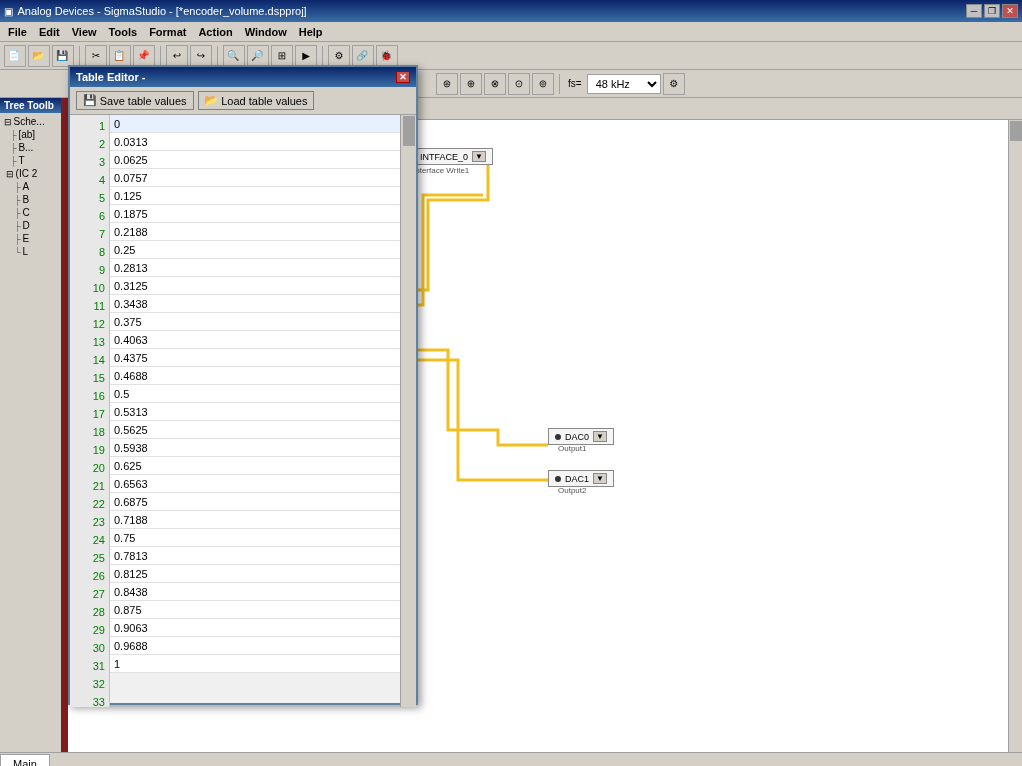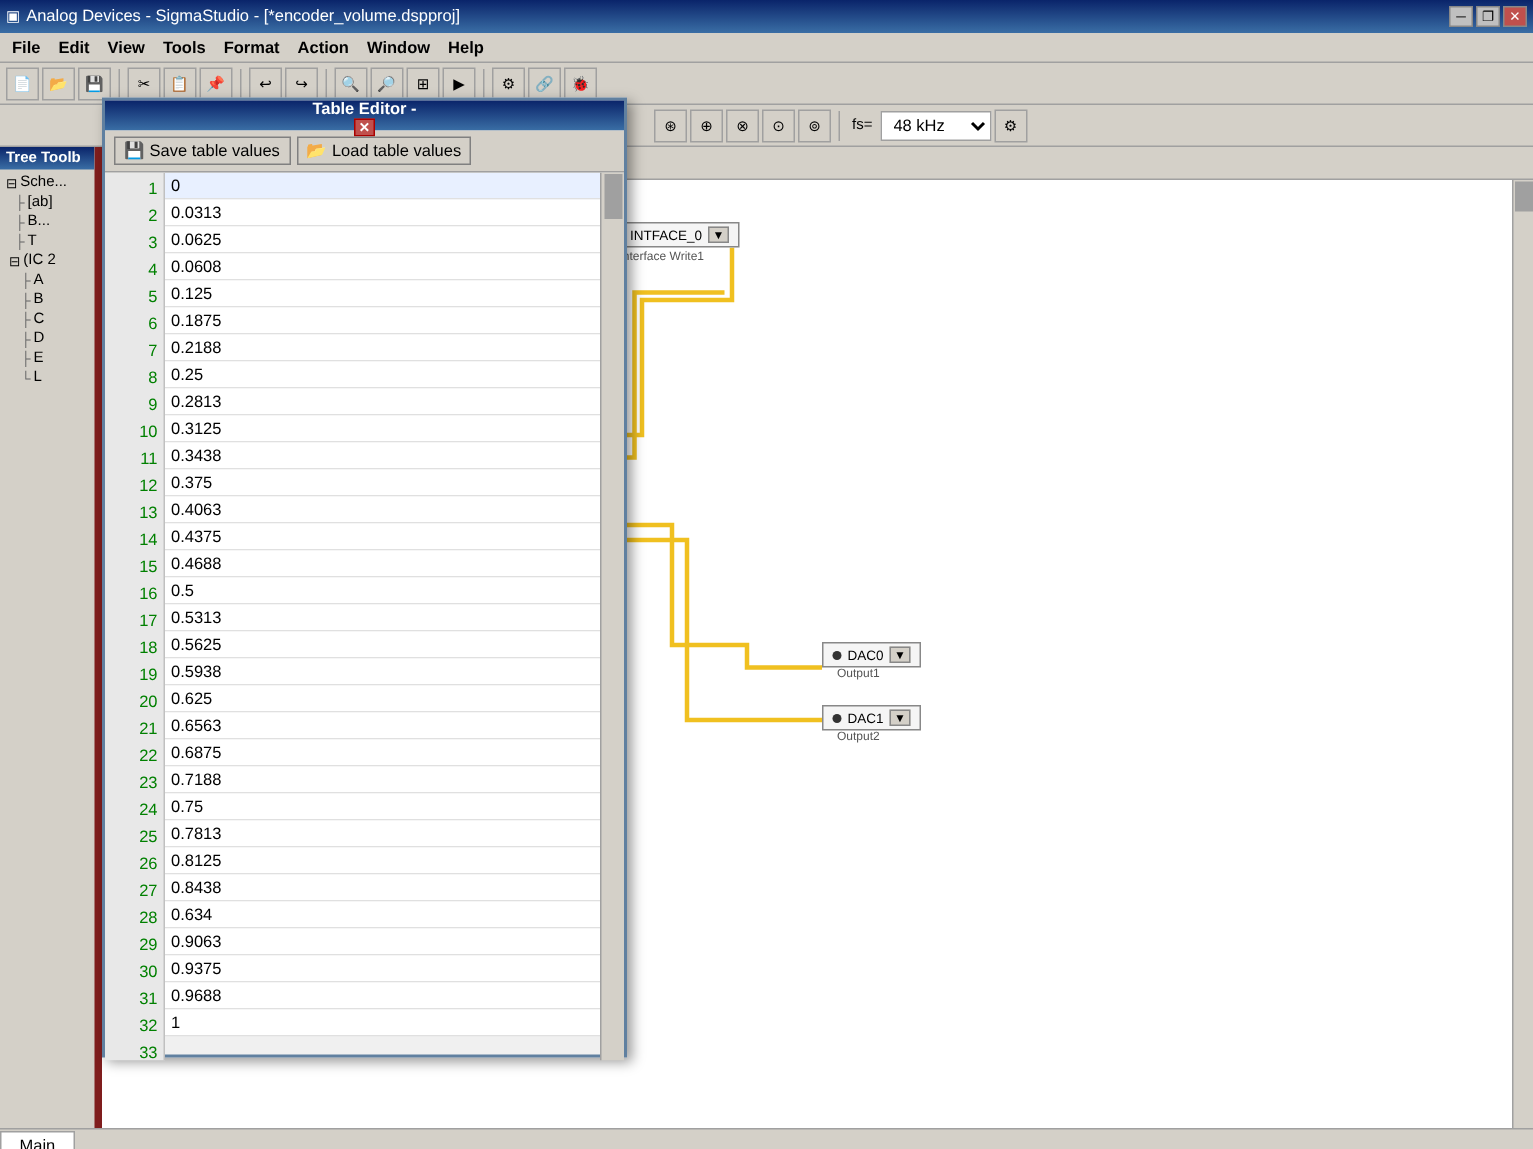--- a/index.html
+++ b/index.html
@@ -76,21 +76,21 @@
     
     .main-area {
       display: flex;
       height: calc(766px - 22px - 20px - 28px - 22px - 20px);
     }
 
     
     .sidebar {
       width: 68px;
       background: #d4d0c8;
-      border-right: 5px solid #7f1d1d;
+      border-right: 7px solid #7f1d1d;
       overflow: hidden;
       font-size: 10px;
     }
     .sidebar-title {
       background: linear-gradient(to bottom, #0a246a, #3a6ea5);
       color: white;
       padding: 2px 4px;
       font-size: 10px;
       font-weight: bold;
     }
@@ -115,21 +115,20 @@
       background: linear-gradient(to bottom, #0a246a, #3a6ea5);
       color: white;
       height: 20px;
       display: flex;
       align-items: center;
       justify-content: space-between;
       padding: 0 6px;
       font-size: 11px;
       font-weight: bold;
       cursor: move;
-      flex-direction: column;
     }
     .dialog-close {
       width: 14px; height: 12px;
       background: #c0504d;
       border: 1px solid #a00;
       color: white;
       font-size: 9px;
       cursor: pointer;
       display: flex; align-items: center; justify-content: center;
     }
@@ -603,21 +602,21 @@
         <div class="table-value-row">
           <input type="text" value="0" style="">
         </div>
         <div class="table-value-row">
           <span>0.0313</span>
         </div>
         <div class="table-value-row">
           <span>0.0625</span>
         </div>
         <div class="table-value-row">
-          <span>0.0608</span>
+          <span>0.0757</span>
         </div>
         <div class="table-value-row">
           <span>0.125</span>
         </div>
         <div class="table-value-row">
           <span>0.1875</span>
         </div>
         <div class="table-value-row">
           <span>0.2188</span>
         </div>
@@ -675,27 +674,24 @@
         <div class="table-value-row">
           <span>0.7813</span>
         </div>
         <div class="table-value-row">
           <span>0.8125</span>
         </div>
         <div class="table-value-row">
           <span>0.8438</span>
         </div>
         <div class="table-value-row">
-          <span>0.634</span>
+          <span>0.875</span>
         </div>
         <div class="table-value-row">
           <span>0.9063</span>
-        </div>
-        <div class="table-value-row">
-          <span>0.9375</span>
         </div>
         <div class="table-value-row">
           <span>0.9688</span>
         </div>
         <div class="table-value-row">
           <span>1</span>
         </div>
       </div>
     <div class="scrollbar-v">
       <div style="background:#a0a0a0; width:12px; height:30px; margin:1px auto;"></div>

